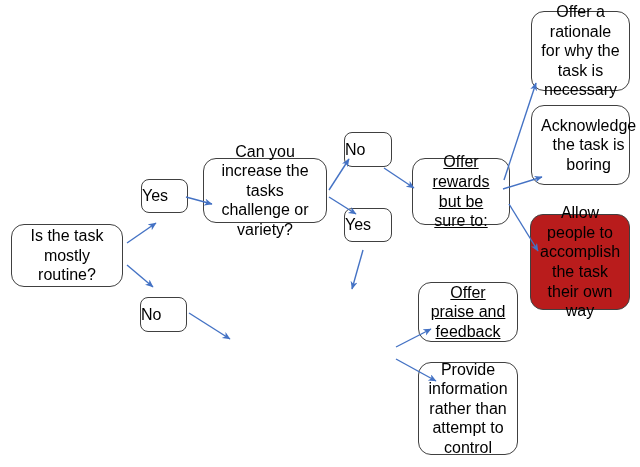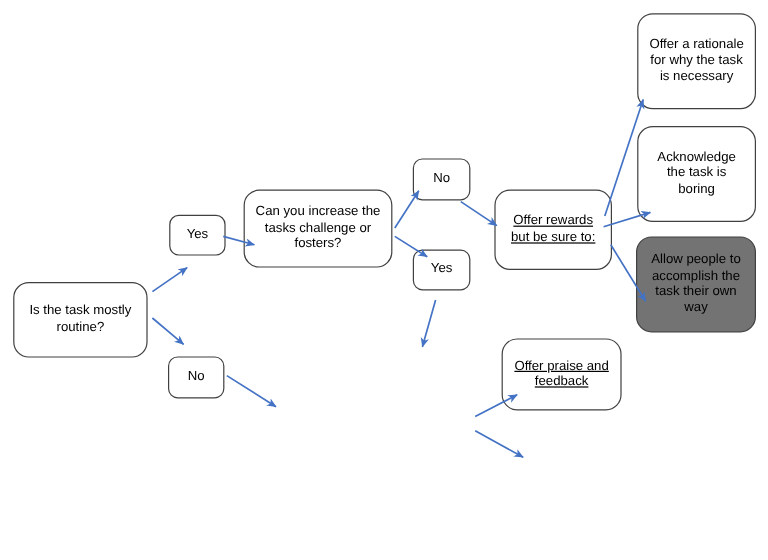--- a/index.html
+++ b/index.html
@@ -33,72 +33,74 @@
     z-index: 1;
   }
   .node {
     position: absolute;
     box-sizing: border-box;
     border: 1.5px solid #404040;
     border-radius: 13px;
     background: #ffffff;
     display: flex;
     align-items: center;
-    justify-content: center;
     text-align: center;
-    font-size: 11px;
+    font-size: 16px;
     line-height: 1.22;
     color: #000000;
     padding: 2px 9px;
   }
   .node.small {
     border-radius: 8px;
-    padding: 2px 17px;
+    padding: 2px 0;
   }
   .node.big {
     border-radius: 16px;
   }
 </style>
 </head>
 <body>
 
 <div class="canvas">
   <div class="nodes-layer" id="nodes-layer">
-      <div class="node" style="left: 11px; top: 235px; width: 112px; height: 63px; border-color: rgb(64, 64, 64); background: rgb(255, 255, 255); color: rgb(0, 0, 0);">
+      <div class="node" style="left: 11px; top: 224px; width: 112px; height: 63px; border-color: rgb(64, 64, 64); background: rgb(255, 255, 255); color: rgb(0, 0, 0);">
         <span>Is the task mostly routine?</span>
       </div>
       <div class="node small" style="left: 141px; top: 179px; width: 47px; height: 34px; border-color: rgb(64, 64, 64); background: rgb(255, 255, 255); color: rgb(0, 0, 0);">
         <span>Yes</span>
       </div>
       <div class="node small" style="left: 140px; top: 297px; width: 47px; height: 35px; border-color: rgb(64, 64, 64); background: rgb(255, 255, 255); color: rgb(0, 0, 0);">
         <span>No</span>
       </div>
       <div class="node" style="left: 203px; top: 158px; width: 124px; height: 65px; border-color: rgb(64, 64, 64); background: rgb(255, 255, 255); color: rgb(0, 0, 0);">
-        <span>Can you increase the tasks challenge or fosters?</span>
+        <span>Can you increase the tasks challenge or variety?</span>
       </div>
       <div class="node small" style="left: 344px; top: 132px; width: 48px; height: 35px; border-color: rgb(64, 64, 64); background: rgb(255, 255, 255); color: rgb(0, 0, 0);">
         <span>No</span>
       </div>
       <div class="node small" style="left: 344px; top: 208px; width: 48px; height: 34px; border-color: rgb(64, 64, 64); background: rgb(255, 255, 255); color: rgb(0, 0, 0);">
         <span>Yes</span>
       </div>
       <div class="node" style="left: 412px; top: 158px; width: 98px; height: 67px; border-color: rgb(64, 64, 64); background: rgb(255, 255, 255); color: rgb(0, 0, 0); text-decoration: underline;">
         <span>Offer rewards but be sure to:</span>
       </div>
       <div class="node" style="left: 531px; top: 11px; width: 99px; height: 80px; border-color: rgb(64, 64, 64); background: rgb(255, 255, 255); color: rgb(0, 0, 0);">
         <span>Offer a rationale for why the task is necessary</span>
       </div>
       <div class="node" style="left: 531px; top: 105px; width: 99px; height: 80px; border-color: rgb(64, 64, 64); background: rgb(255, 255, 255); color: rgb(0, 0, 0);">
         <span>Acknowledge the task is boring</span>
       </div>
-      <div class="node" style="left: 530px; top: 197px; width: 100px; height: 80px; border-color: rgb(64, 64, 64); background: #737373; color: rgb(0, 0, 0);">
+      <div class="node" style="left: 530px; top: 214px; width: 100px; height: 96px; border-color: rgb(64, 64, 64); background: #b91c1c; color: rgb(0, 0, 0);">
         <span>Allow people to accomplish the task their own way</span>
       </div>
       <div class="node" style="left: 418px; top: 282px; width: 100px; height: 60px; border-color: rgb(64, 64, 64); background: rgb(255, 255, 255); color: rgb(0, 0, 0); text-decoration: underline;">
         <span>Offer praise and feedback</span>
+      </div>
+      <div class="node" style="left: 418px; top: 362px; width: 100px; height: 93px; border-color: rgb(64, 64, 64); background: rgb(255, 255, 255); color: rgb(0, 0, 0);">
+        <span>Provide information rather than attempt to control</span>
       </div>
     </div>
   <svg class="edges-layer" id="edges-layer" width="640" height="467" viewBox="0 0 640 467" xmlns="http://www.w3.org/2000/svg">
       <defs>
         <marker id="ah" orient="auto" markerUnits="userSpaceOnUse" markerWidth="10" markerHeight="9" refX="7.5" refY="3.5">
           <path d="M0,0 L8,3.5 L0,7 L2.2,3.5 Z" fill="#4472C4"></path>
         </marker>
       </defs>
       <line x1="127" y1="243" x2="156" y2="223" stroke="#4472C4" stroke-width="1.4" marker-end="url(#ah)"></line>
       <line x1="127" y1="265" x2="153" y2="287" stroke="#4472C4" stroke-width="1.4" marker-end="url(#ah)"></line>

